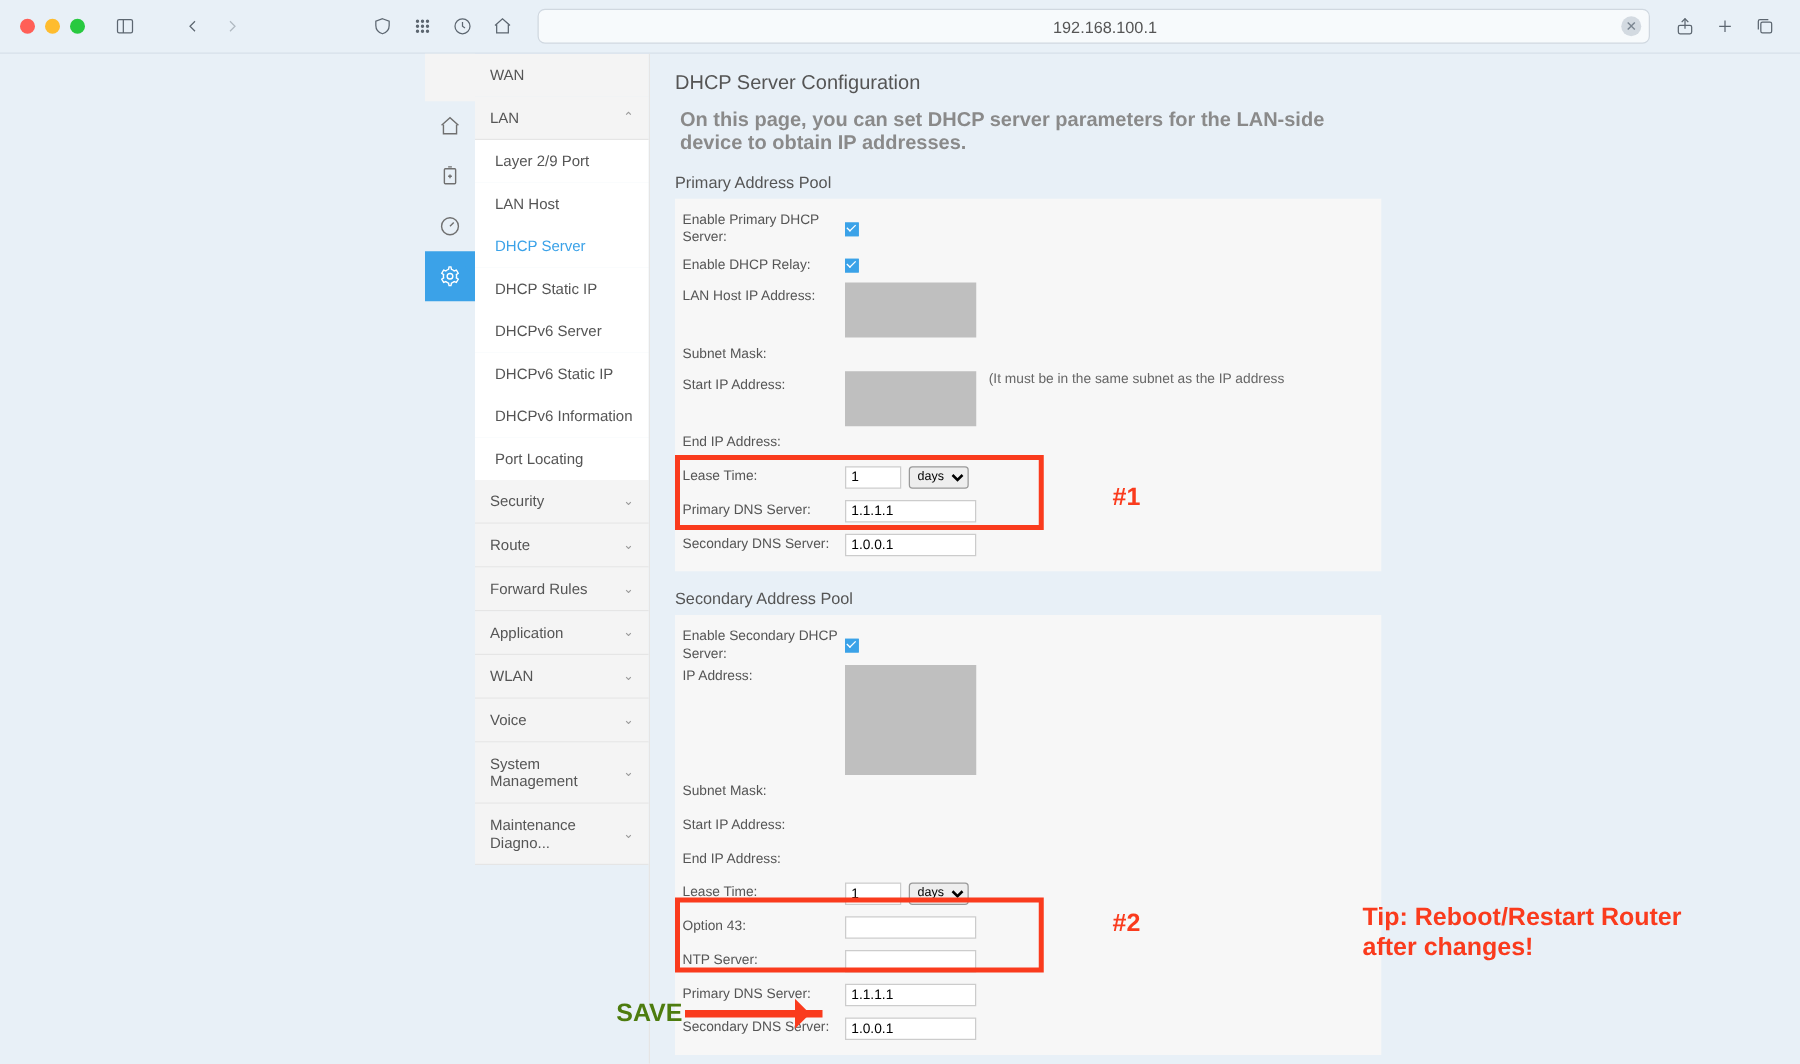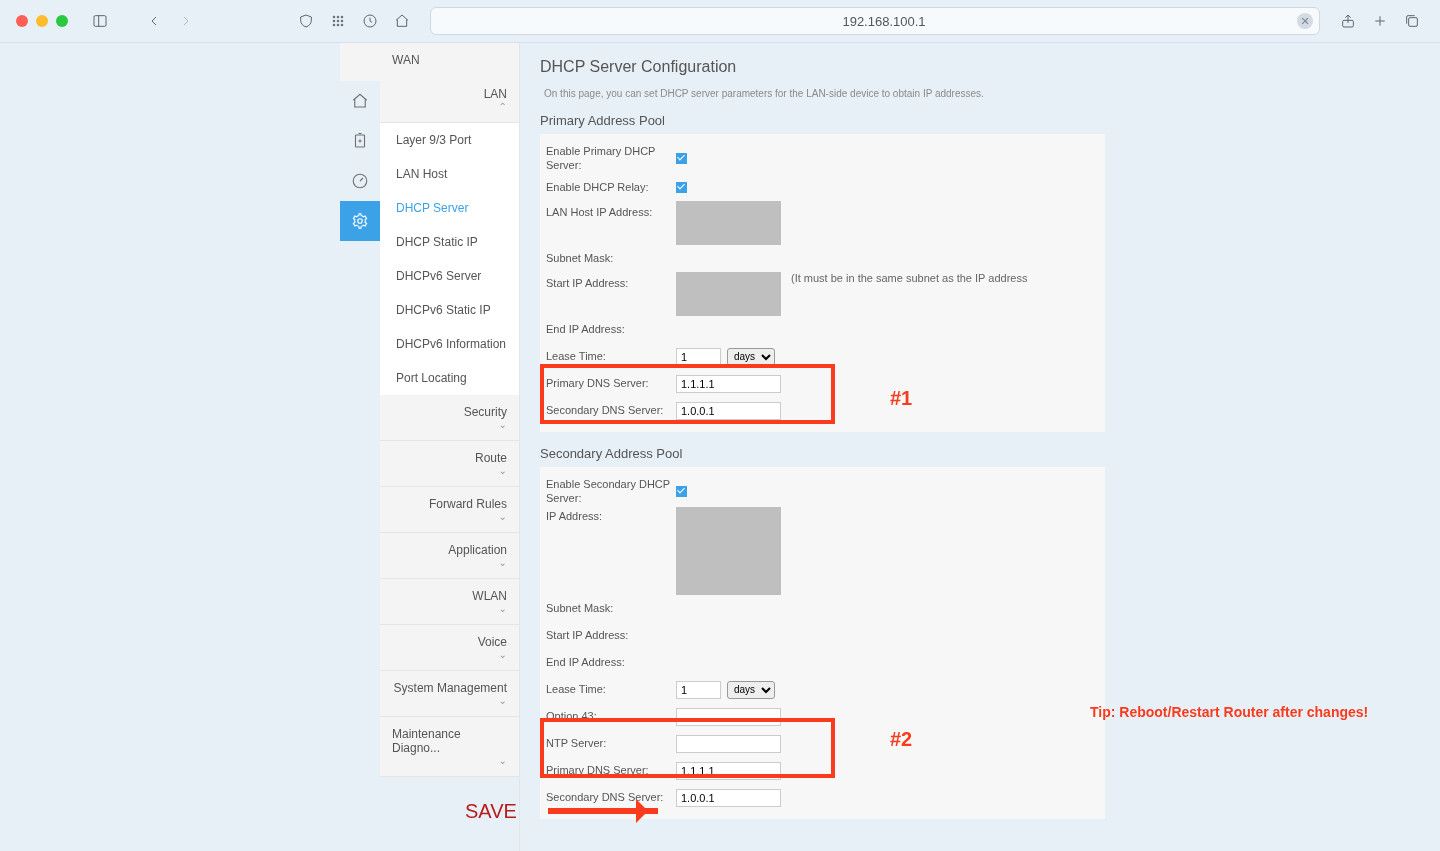--- a/index.html
+++ b/index.html
@@ -93,23 +93,22 @@
   bottom:0;
   border-right:1px solid #e5e5e5;
   font-size:12px;
   color:#555;
   overflow:hidden;
 }
 .nav-section {
   padding:10px 12px;
   background:#f4f4f4;
   border-bottom:1px solid #e5e5e5;
-  display:flex; align-items:flex-end; justify-content:space-between;
+  display:flex; align-items:center; justify-content:space-between;
   cursor:pointer;
-  flex-direction:column;
 }
 .nav-section.open { background:#f4f4f4; }
 .nav-section .chev { font-size:10px; color:#999; }
 .nav-item {
   padding:10px 12px 10px 16px;
   background:#fff;
   cursor:pointer;
 }
 .nav-item.wan { background:#f4f4f4; padding:10px 12px; }
 .nav-item.active { color:#3ba2e8; }
@@ -120,21 +119,21 @@
   left:540px;
   right:335px;
   top:58px;
   bottom:0;
   color:#555;
 }
 .main h2 {
   font-size:16px; font-weight:400; color:#555; margin-bottom:6px;
 }
 .desc {
-  font-size:10px; color:#8a8a8a; padding:6px 0 10px 4px;
+  font-size:16px; color:#8a8a8a; padding:6px 0 10px 4px;font-weight:bold;
 }
 .section-title {
   font-size:13px; color:#555; margin:4px 0 6px 0;
 }
 .form-block {
   background:#f7f7f7;
   padding:8px 0 8px 6px;
 }
 .form-row {
   display:flex; align-items:center;
@@ -169,25 +168,25 @@
   position:absolute;
   border:4px solid #fa3b1d;
   pointer-events:none;
 }
 .hl-label {
   position:absolute;color:#fa3b1d;font-weight:700;font-size:20px;
 }
 
 
 .tip-text{
-  position:absolute; right:50px; top:704px; width:300px;
-  color:#fa3b1d; font-size:14px; font-weight:700; line-height:1.2;
+  position:absolute; right:50px; top:722px; width:300px;
+  color:#fa3b1d; font-size:20px; font-weight:700; line-height:1.2;
 }
 .save-label{
-  position:absolute; left:465px; top:800px; color:#b91c1c; font-size:20px; font-weight:400;
+  position:absolute; left:493px; top:800px; color:#4d7c0f; font-size:20px; font-weight:700;
 }
 .arrow{
   position:absolute; left:548px; top:808px; width:110px; height:6px; background:#fa3b1d;
 }
 .arrow::after{
   content:""; position:absolute; right:-2px; top:-9px;
   border:12px solid transparent; border-left-color:#fa3b1d;
 }
 </style>
 </head>
@@ -301,21 +300,21 @@
       </svg>
   </div>
 </div>
 
 <div class="nav-panel">
   <div class="nav-item wan">WAN</div>
   <div class="nav-section open">
     <span>LAN</span>
     <span class="chev">⌃</span>
   </div>
-  <div class="nav-item">Layer 9/3 Port</div>
+  <div class="nav-item">Layer 2/9 Port</div>
   <div class="nav-item">LAN Host</div>
   <div class="nav-item active">DHCP Server</div>
   <div class="nav-item">DHCP Static IP</div>
   <div class="nav-item">DHCPv6 Server</div>
   <div class="nav-item">DHCPv6 Static IP</div>
   <div class="nav-item">DHCPv6 Information</div>
   <div class="nav-item">Port Locating</div>
 
   <div class="nav-section">
       <span>Security</span>

